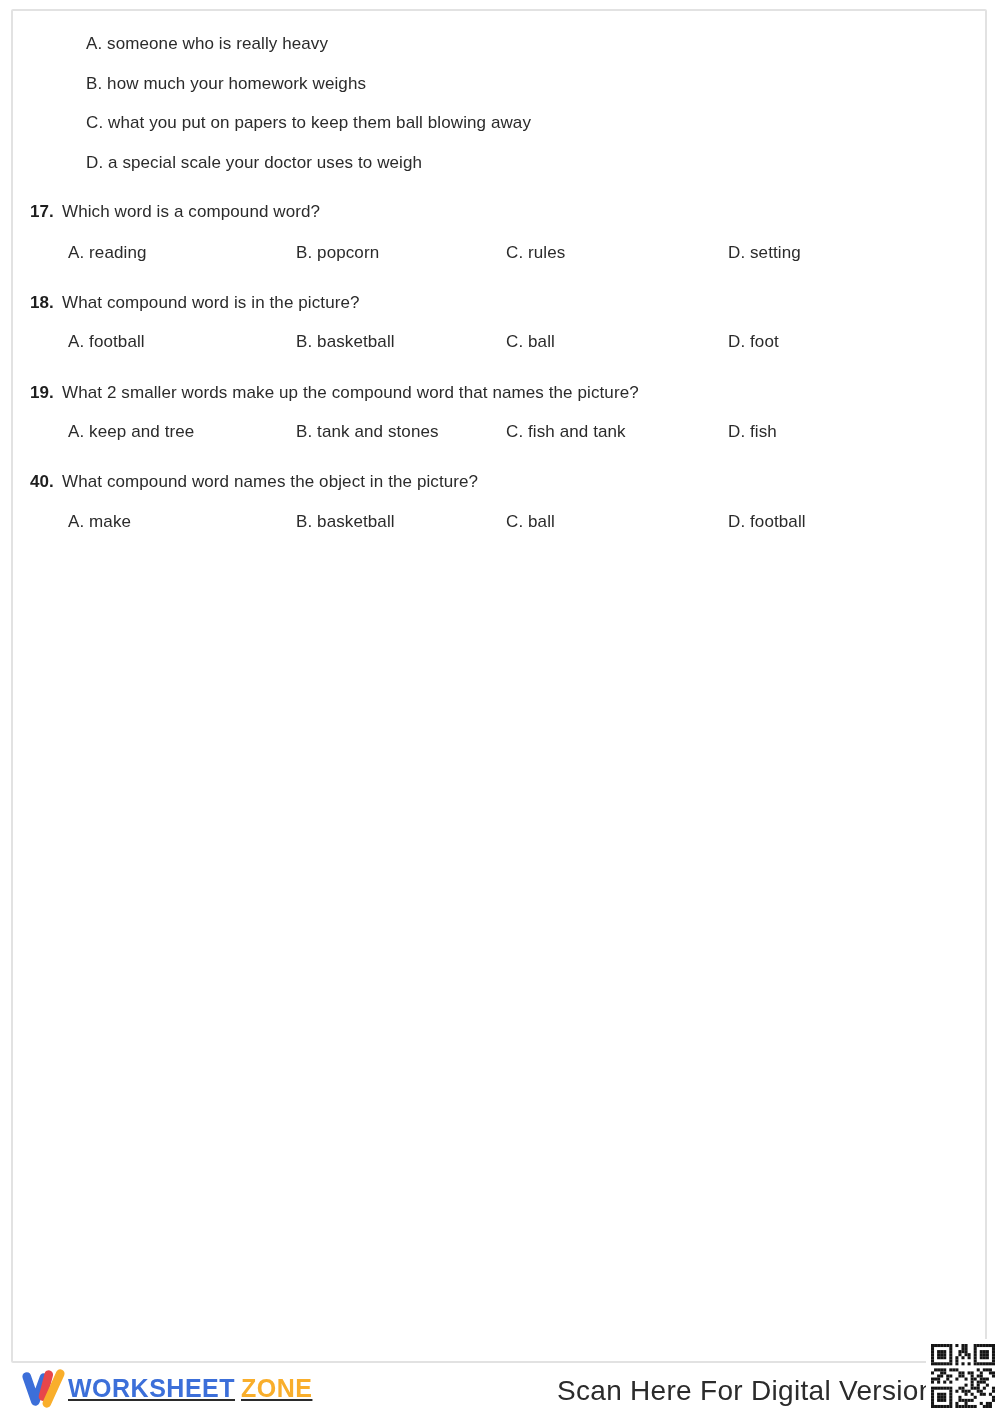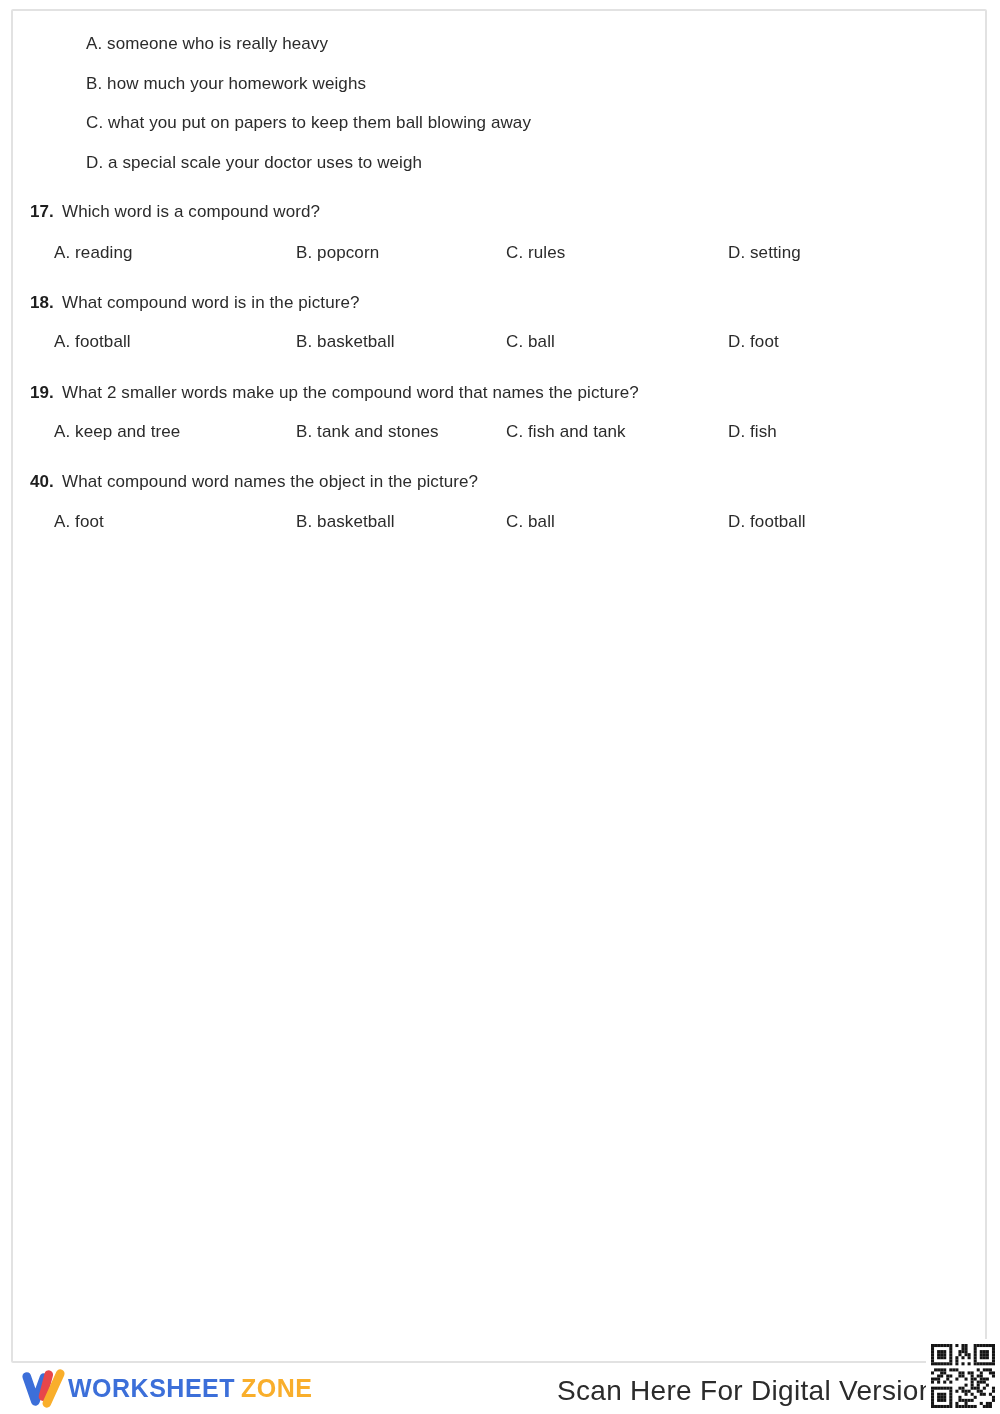--- a/index.html
+++ b/index.html
@@ -34,37 +34,38 @@
     letter-spacing:.1px;
   }
   .opt-line{position:absolute;left:58px;white-space:nowrap;margin-left:28px;}
   .q-num{
     position:absolute;left:30px;
     font-weight:bold;color:#1e1e1e;
     white-space:nowrap;
     text-align:center;
   }
   .q-text{position:absolute;left:62px;white-space:nowrap;}
-  .opt-a{position:absolute;left:54px;white-space:nowrap;}
+  .opt-a{position:absolute;left:68px;white-space:nowrap;}
   .opt-b{position:absolute;left:296px;white-space:nowrap;}
   .opt-c{position:absolute;left:506px;white-space:nowrap;}
   .opt-d{position:absolute;left:728px;white-space:nowrap;}
 
   .footer{
     position:absolute;left:0;top:1363px;width:1000px;height:51px;
   }
   .brand{
     position:absolute;left:20px;top:2px;
     display:flex;align-items:center;
   }
   .brand-mark{width:46px;height:46px;display:block;}
   .brand-text{
     margin-left:2px;
     font-size:25px;font-weight:bold;letter-spacing:.5px;
     white-space:nowrap;
+    text-decoration:underline;
   }
   .brand-primary{color:var(--brand-blue);}
   .brand-secondary{color:var(--brand-orange);margin-left:6px;}
   .scan-text{
     position:absolute;left:557px;top:12px;
     font-size:28px;font-weight:500;color:#2b2b2b;
     letter-spacing:.3px;white-space:nowrap;
   }
   .qr-box{
     position:absolute;
@@ -126,21 +127,21 @@
     <span class="opt-b">B. tank and stones</span>
     <span class="opt-c">C. fish and tank</span>
     <span class="opt-d">D. fish</span>
   </div>
 
   <div class="row" style="top:471px">
     <span class="q-num">40.</span>
     <span class="q-text">What compound word names the object in the picture?</span>
   </div>
   <div class="row" style="top:511px">
-    <span class="opt-a">A. foot</span>
+    <span class="opt-a">A. make</span>
     <span class="opt-b">B. basketball</span>
     <span class="opt-c">C. ball</span>
     <span class="opt-d">D. football</span>
   </div>
 
   <div class="footer">
     <div class="brand">
       <svg class="brand-mark" viewBox="0 0 48 48" aria-hidden="true">
         <path d="M7 12 L16 38 L25 13" fill="none" stroke="#3C6FD9" stroke-width="9" stroke-linecap="round" stroke-linejoin="round"></path>
         <path d="M30 10 L24 33" fill="none" stroke="#E8464A" stroke-width="9" stroke-linecap="round"></path>

